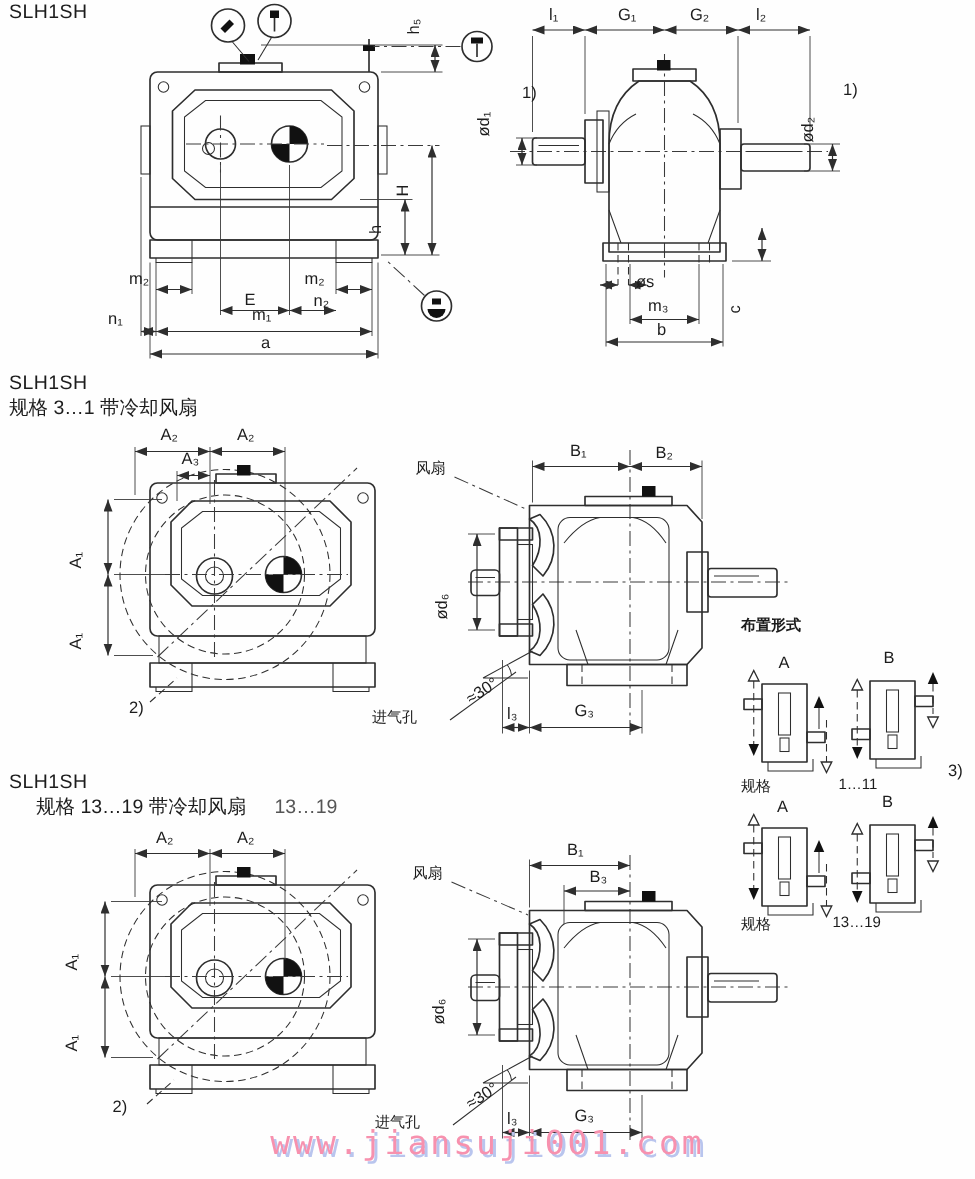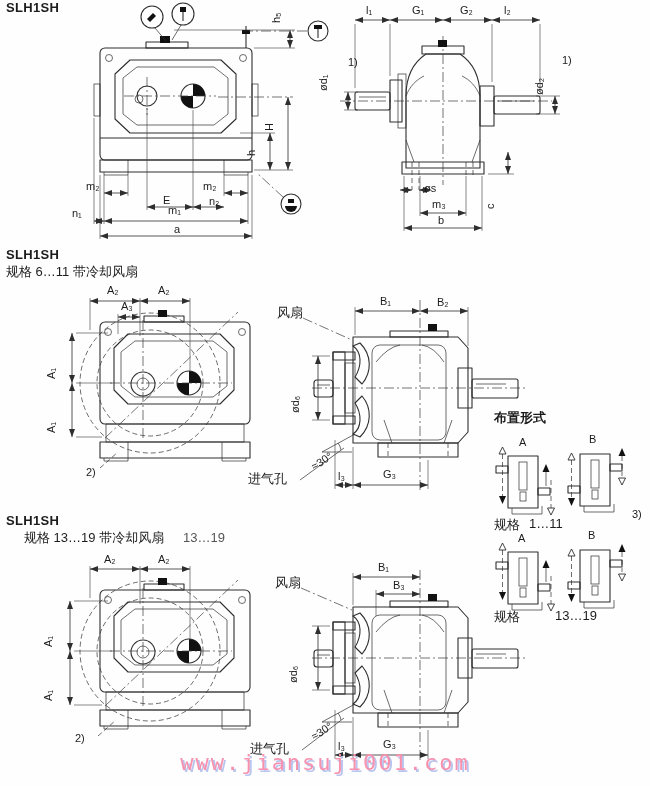--- a/index.html
+++ b/index.html
@@ -1,23 +1,23 @@
 <!DOCTYPE html>
 <html><head>
 <meta charset="utf-8">
 <style>
   html,body{margin:0;padding:0;}
   body{width:650px;height:786px;position:relative;background:#fefefe;
        font-family:"Liberation Sans","DejaVu Sans",sans-serif;color:#1c1c1c;overflow:hidden;}
   #art{position:absolute;left:0;top:0;}
   .lbl{position:absolute;font-size:11px;line-height:13px;white-space:nowrap;color:#1c1c1c;}
-  .ttl{font-size:13px;font-weight:bold;letter-spacing:.3px;}
+  .ttl{font-size:13px;font-weight:normal;letter-spacing:.3px;}
   .sub{font-size:13px;}
-  .cjk{font-size:13px;}
-  .big{font-size:13px;}
+  .cjk{font-size:10px;}
+  .big{font-size:10px;}
   .ghost{color:#555;}
   .rot{transform:rotate(-90deg);transform-origin:0 100%;}
   .rot33{transform:rotate(-33deg);transform-origin:0 100%;}
   .wm{position:absolute;left:0;right:0;top:750px;text-align:center;
       font-family:"DejaVu Sans Mono","Liberation Mono",monospace;
       font-size:22px;letter-spacing:2px;color:#f791ae;
       text-shadow:2px 2px 0 #b9c5ee;}
   
   .ln{fill:none;stroke:#2e2e2e;stroke-width:1.1;stroke-linejoin:round;}
   .thin{fill:none;stroke:#2e2e2e;stroke-width:.7;}
@@ -372,21 +372,21 @@
     <line class="dim" x1="353" y1="755" x2="428" y2="755"></line>
     <line class="cl" x1="301" y1="588" x2="352" y2="610"></line>
     <line class="thin" x1="302" y1="750" x2="344" y2="718"></line>
   </g>
 </svg>
 
 <div>
 
   <span class="lbl ttl" style="left:6px;top:1px">SLH1SH</span>
   <span class="lbl ttl" style="left:6px;top:248px">SLH1SH</span>
-  <span class="lbl sub" style="left:6px;top:265px">规格 6…11 带冷却风扇</span>
+  <span class="lbl sub" style="left:6px;top:265px">规格 3…1 带冷却风扇</span>
   <span class="lbl ttl" style="left:6px;top:514px">SLH1SH</span>
   <span class="lbl sub" style="left:24px;top:531px">规格 13…19 带冷却风扇</span>
   <span class="lbl sub ghost" style="left:183px;top:531px">13…19</span>
 
   <span class="lbl rot" style="left:283px;top:10px">h₅</span>
   <span class="lbl rot" style="left:276px;top:118px">H</span>
   <span class="lbl rot" style="left:258px;top:143px">h</span>
   <span class="lbl" style="left:86px;top:180px">m₂</span>
   <span class="lbl" style="left:203px;top:180px">m₂</span>
   <span class="lbl" style="left:163px;top:194px">E</span>
@@ -421,21 +421,21 @@
   <span class="lbl" style="left:437px;top:296px">B₂</span>
   <span class="lbl rot" style="left:302px;top:400px">ød₆</span>
   <span class="lbl rot33" style="left:316px;top:460px">≈30°</span>
   <span class="lbl" style="left:338px;top:470px">l₃</span>
   <span class="lbl" style="left:383px;top:468px">G₃</span>
 
   <span class="lbl big" style="left:494px;top:411px;font-weight:bold">布置形式</span>
   <span class="lbl" style="left:519px;top:436px">A</span>
   <span class="lbl" style="left:589px;top:433px">B</span>
   <span class="lbl big" style="left:494px;top:518px">规格</span>
-  <span class="lbl big" style="left:529px;top:517px">1…11</span>
+  <span class="lbl big" style="left:559px;top:517px">1…11</span>
   <span class="lbl" style="left:632px;top:508px">3)</span>
   <span class="lbl" style="left:518px;top:532px">A</span>
   <span class="lbl" style="left:588px;top:529px">B</span>
   <span class="lbl big" style="left:494px;top:610px">规格</span>
   <span class="lbl big" style="left:555px;top:609px">13…19</span>
 
   <span class="lbl" style="left:104px;top:553px">A₂</span>
   <span class="lbl" style="left:158px;top:553px">A₂</span>
   <span class="lbl rot" style="left:55px;top:634px">A₁</span>
   <span class="lbl rot" style="left:55px;top:688px">A₁</span>

